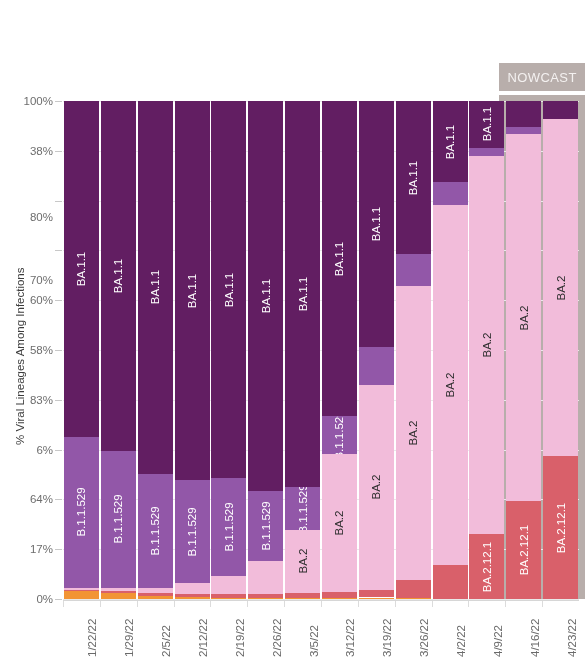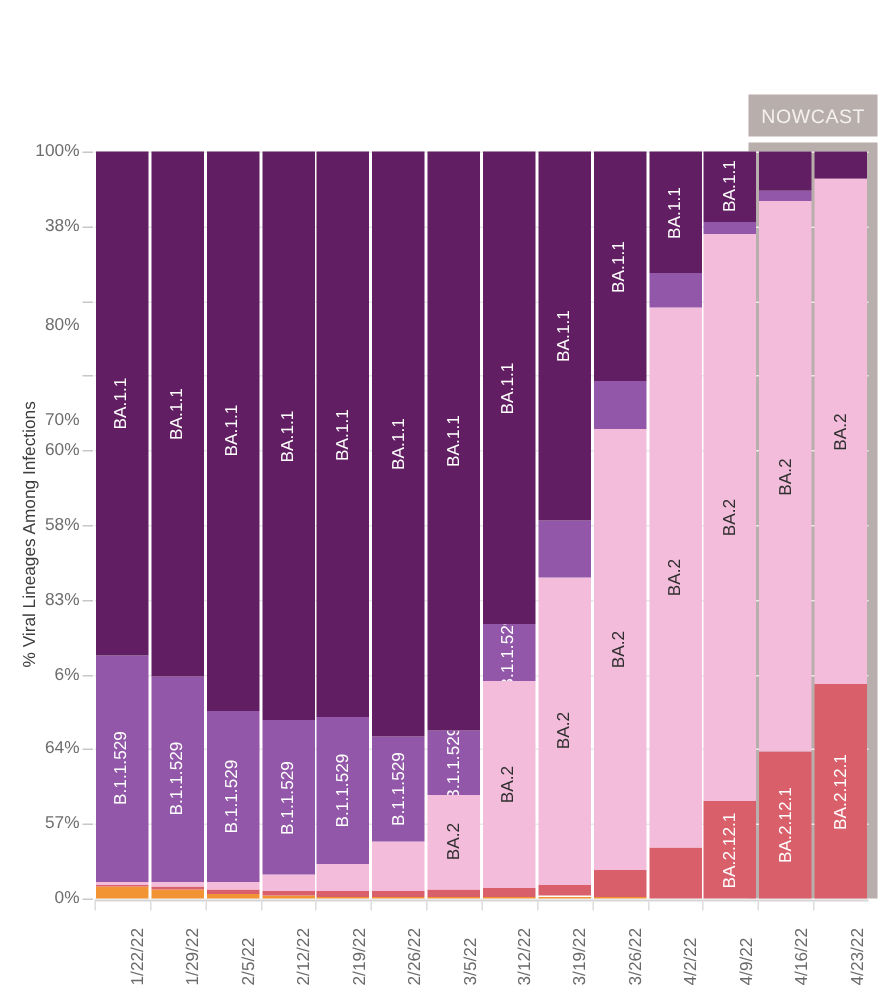--- a/index.html
+++ b/index.html
@@ -226,21 +226,21 @@
         </div>
         <div class="seg" style="background: rgb(242, 188, 218); height: 336.648px; top: 18.426px;">
           <span class="seg-label vert" style="color: rgb(46, 46, 46);">BA.2</span>
         </div>
         <div class="seg" style="background: rgb(98, 30, 98); height: 18.426px; top: 4.26326e-14px;"></div>
       </div>
     </div>
   <div id="yaxis">
       <div class="ytick-label" style="top: 599px; right: 534px;">0%</div>
       <div class="ytick-dash" style="left: 55px; top: 599px;"></div>
-      <div class="ytick-label" style="top: 549.2px; right: 534px;">57%</div>
+      <div class="ytick-label" style="top: 549.2px; right: 534px;">17%</div>
       <div class="ytick-dash" style="left: 55px; top: 549.2px;"></div>
       <div class="ytick-label" style="top: 499.4px; right: 534px;">64%</div>
       <div class="ytick-dash" style="left: 55px; top: 499.4px;"></div>
       <div class="ytick-label" style="top: 449.6px; right: 534px;">6%</div>
       <div class="ytick-dash" style="left: 55px; top: 449.6px;"></div>
       <div class="ytick-label" style="top: 399.8px; right: 534px;">83%</div>
       <div class="ytick-dash" style="left: 55px; top: 399.8px;"></div>
       <div class="ytick-label" style="top: 350px; right: 534px;">58%</div>
       <div class="ytick-dash" style="left: 55px; top: 350px;"></div>
       <div class="ytick-label" style="top: 300.2px; right: 534px;">60%</div>

